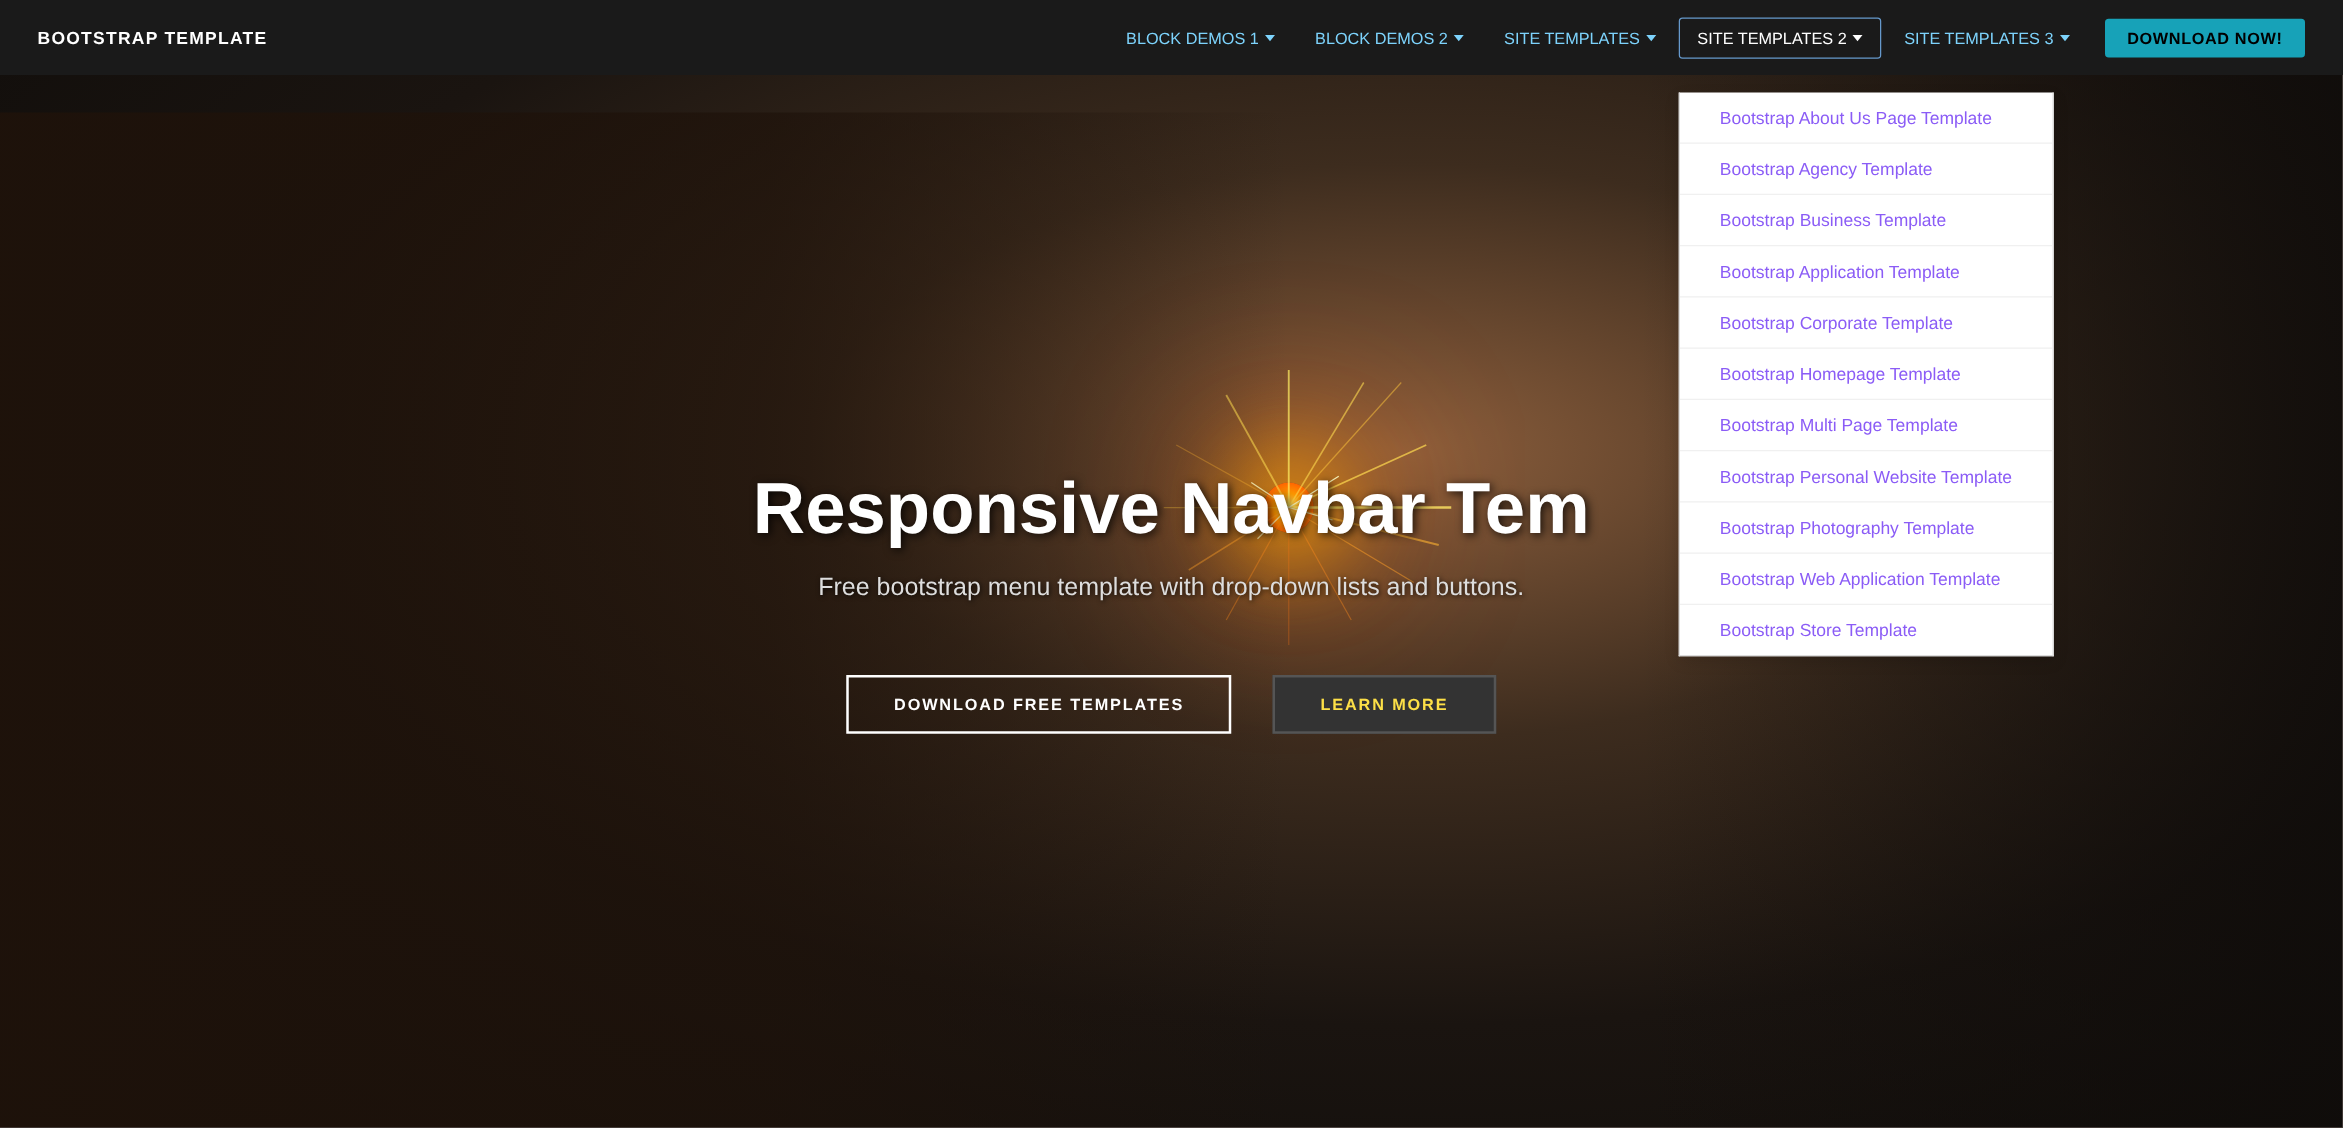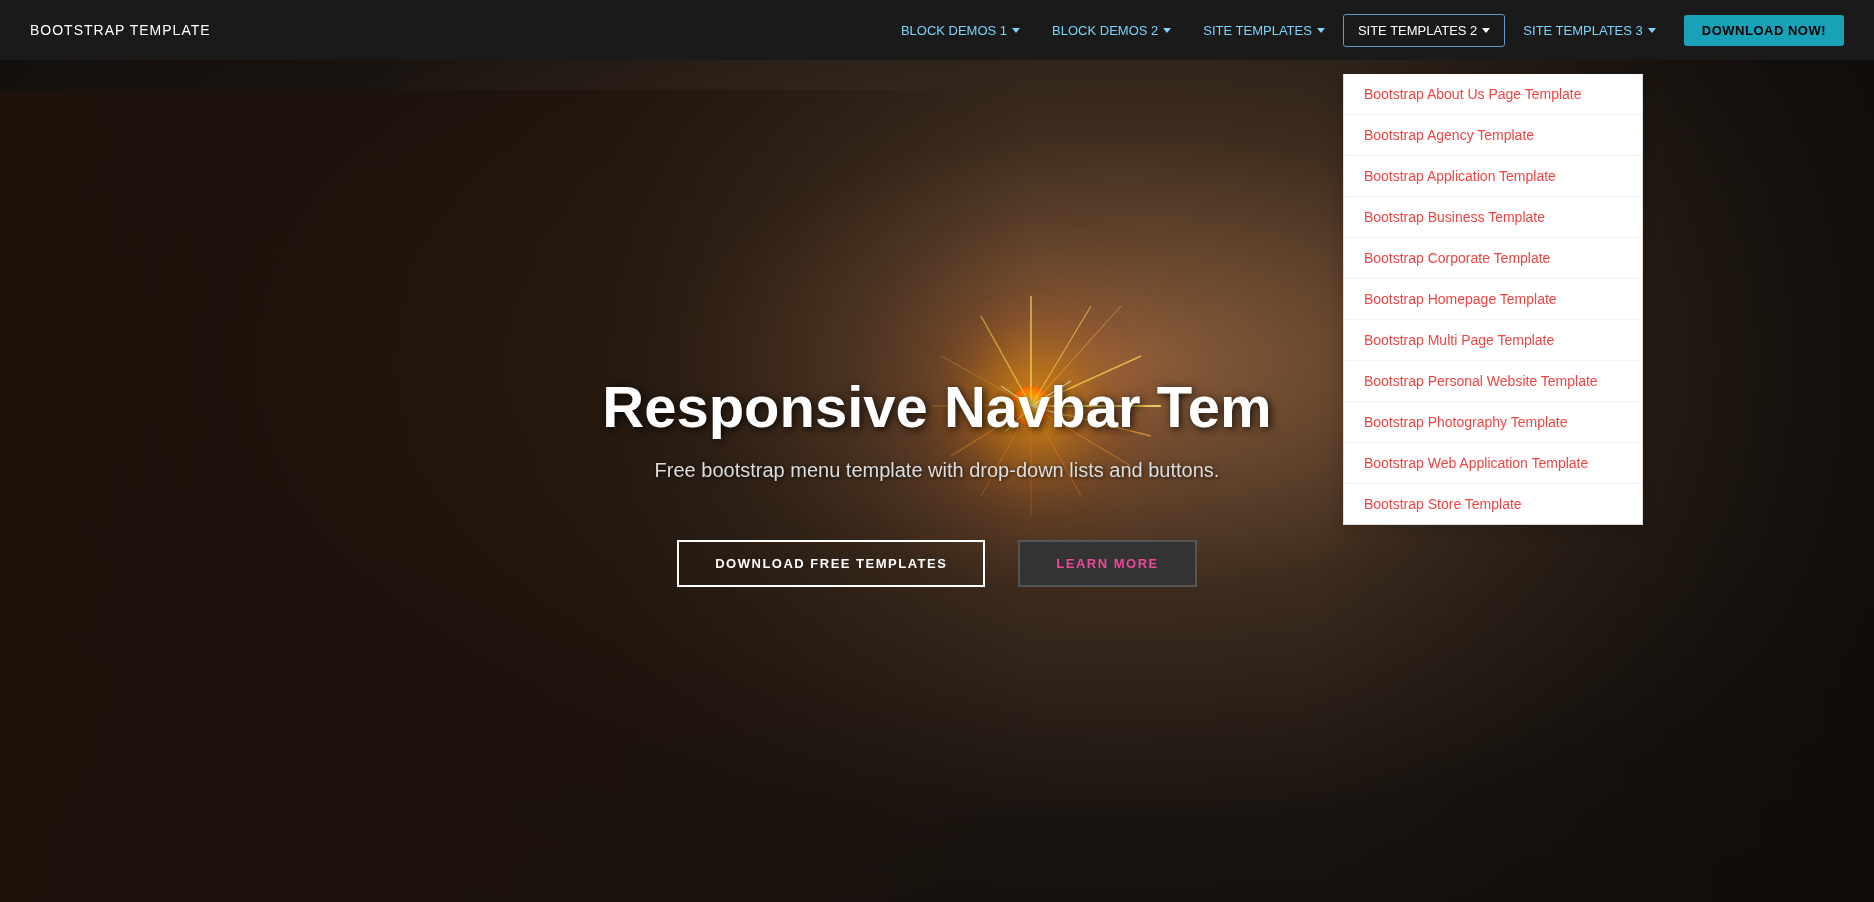--- a/index.html
+++ b/index.html
@@ -11,21 +11,21 @@
       top: 0; left: 0; right: 0;
       height: 60px;
       background: #1a1a1a;
       display: flex;
       align-items: center;
       padding: 0 30px;
       z-index: 1000;
     }
     .navbar-brand {
       color: #fff;
-      font-weight: 400;
+      font-weight: 700;
       font-size: 14px;
       letter-spacing: 1px;
       margin-right: auto;
       text-transform: uppercase;
     }
     .nav-items {
       display: flex;
       align-items: center;
       gap: 4px;
     }
@@ -156,21 +156,21 @@
       background: transparent;
       padding: 14px 36px;
       font-size: 13px;
       font-weight: 600;
       letter-spacing: 1.5px;
       cursor: pointer;
       text-transform: uppercase;
     }
     .btn-dark {
       border: 2px solid #555;
-      color: #ec4899;
+      color: #fde047;
       background: #333;
       padding: 14px 36px;
       font-size: 13px;
       font-weight: 600;
       letter-spacing: 1.5px;
       cursor: pointer;
       text-transform: uppercase;
     }
 
     
@@ -179,23 +179,23 @@
       top: 60px;
       left: 0;
       background: #fff;
       border: 1px solid #ddd;
       border-top: none;
       min-width: 300px;
       box-shadow: 0 4px 12px rgba(0,0,0,0.15);
       z-index: 2000;
     }
     .dropdown-item {
-      padding: 12px 20px;
+      padding: 12px 32px;
       font-size: 14px;
-      color: #ef4444;
+      color: #8b5cf6;
       cursor: pointer;
       display: block;
       border-bottom: 1px solid #f0f0f0;
     }
     .dropdown-item:last-child { border-bottom: none; }
 
     .nav-wrapper {
       position: relative;
     }
   </style>
@@ -223,22 +223,22 @@
 
     <div class="nav-wrapper">
       <div class="nav-item active">
         <span>SITE TEMPLATES 2</span>
         <span class="caret"></span>
       </div>
 
       <div class="dropdown-menu" id="dropdown-menu">
       <div class="dropdown-item">Bootstrap About Us Page Template</div>
           <div class="dropdown-item">Bootstrap Agency Template</div>
+          <div class="dropdown-item">Bootstrap Business Template</div>
           <div class="dropdown-item">Bootstrap Application Template</div>
-          <div class="dropdown-item">Bootstrap Business Template</div>
           <div class="dropdown-item">Bootstrap Corporate Template</div>
           <div class="dropdown-item">Bootstrap Homepage Template</div>
           <div class="dropdown-item">Bootstrap Multi Page Template</div>
           <div class="dropdown-item">Bootstrap Personal Website Template</div>
           <div class="dropdown-item">Bootstrap Photography Template</div>
           <div class="dropdown-item">Bootstrap Web Application Template</div>
           <div class="dropdown-item">Bootstrap Store Template</div>
         </div>
     </div>
 

